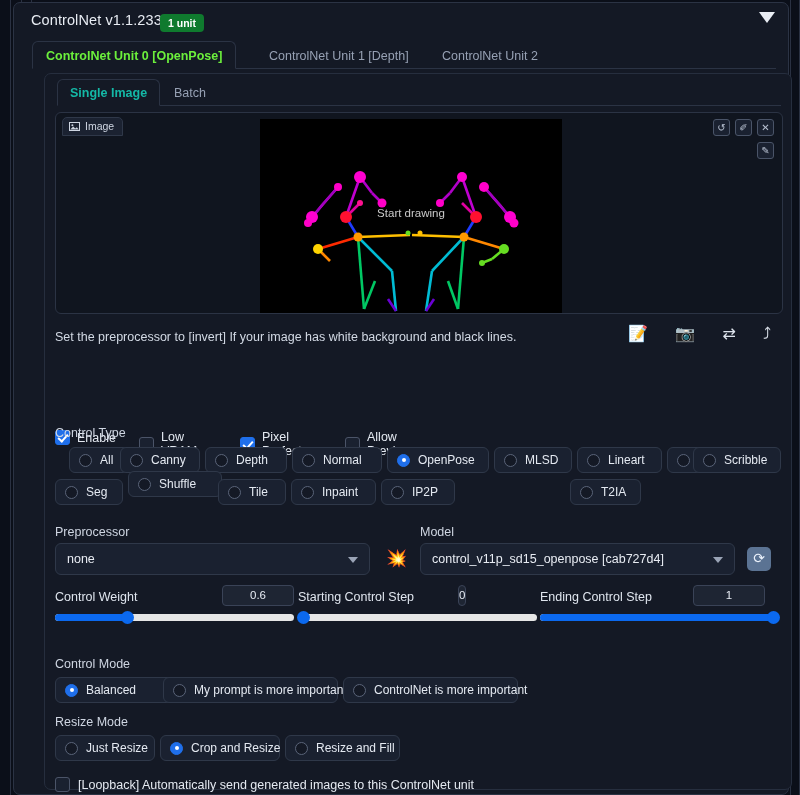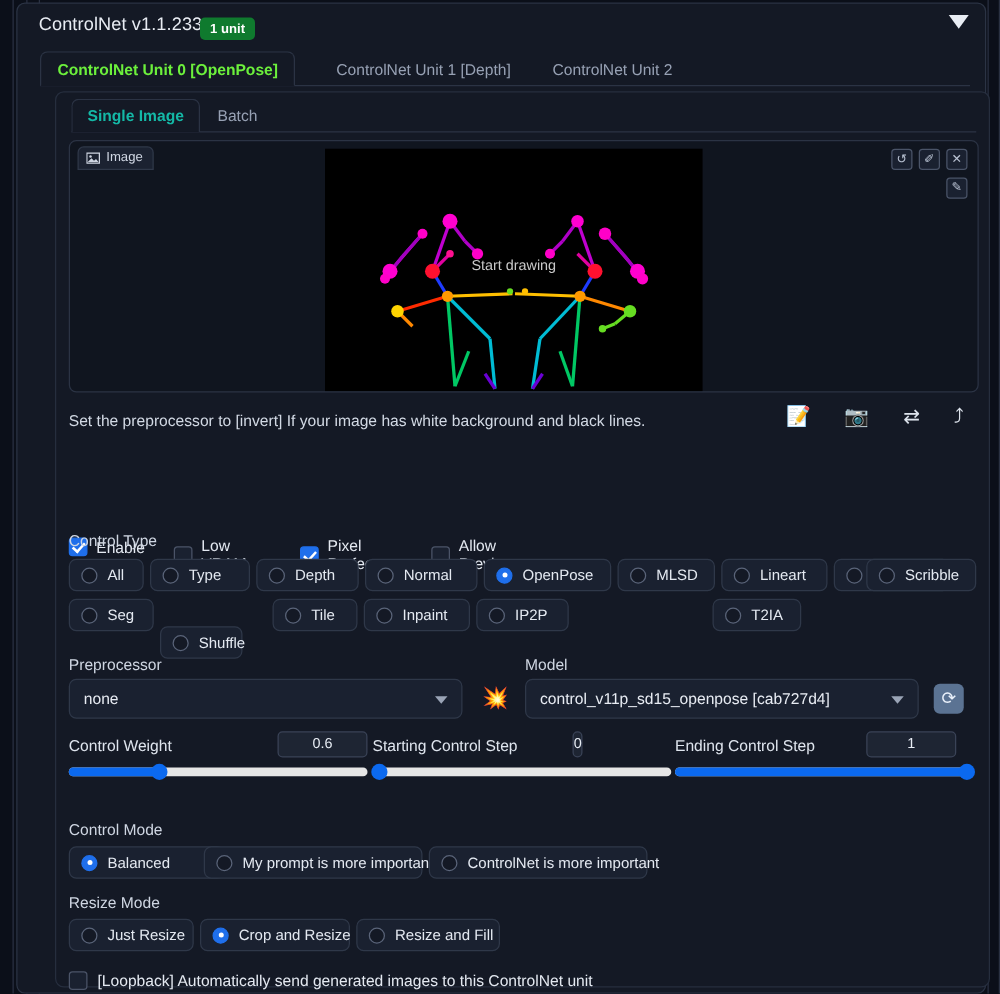--- a/index.html
+++ b/index.html
@@ -344,27 +344,27 @@
           <span>Pixel Perfect</span>
         </div>
         <div class="cbx cb3">
           <div class="box"></div>
           <span>Allow Preview</span>
         </div>
       </div>
 
       <div class="sec-label" style="left:10px; top:352px">Control Type</div>
 
-      <div class="pill" style="left:10px; top:373px; width:60px">
+      <div class="pill" style="left:24px; top:373px; width:60px">
           <div class="rad"></div>
           <span>All</span>
         </div>
       <div class="pill" style="left:75px; top:373px; width:80px">
           <div class="rad"></div>
-          <span>Type</span>
+          <span>Canny</span>
         </div>
       <div class="pill" style="left:160px; top:373px; width:82px">
           <div class="rad"></div>
           <span>Depth</span>
         </div>
       <div class="pill" style="left:247px; top:373px; width:90px">
           <div class="rad"></div>
           <span>Normal</span>
         </div>
       <div class="pill" style="left:342px; top:373px; width:102px">
@@ -385,21 +385,21 @@
         </div>
       <div class="pill" style="left:632px; top:373px; width:88px; left:auto; right:10px">
           <div class="rad"></div>
           <span>Scribble</span>
         </div>
 
       <div class="pill" style="left:10px; top:405px; width:68px">
           <div class="rad"></div>
           <span>Seg</span>
         </div>
-      <div class="pill" style="left:83px; top:427px; width:66px">
+      <div class="pill" style="left:83px; top:397px; width:94px">
           <div class="rad"></div>
           <span>Shuffle</span>
         </div>
       <div class="pill" style="left:173px; top:405px; width:68px">
           <div class="rad"></div>
           <span>Tile</span>
         </div>
       <div class="pill" style="left:246px; top:405px; width:85px">
           <div class="rad"></div>
           <span>Inpaint</span>

